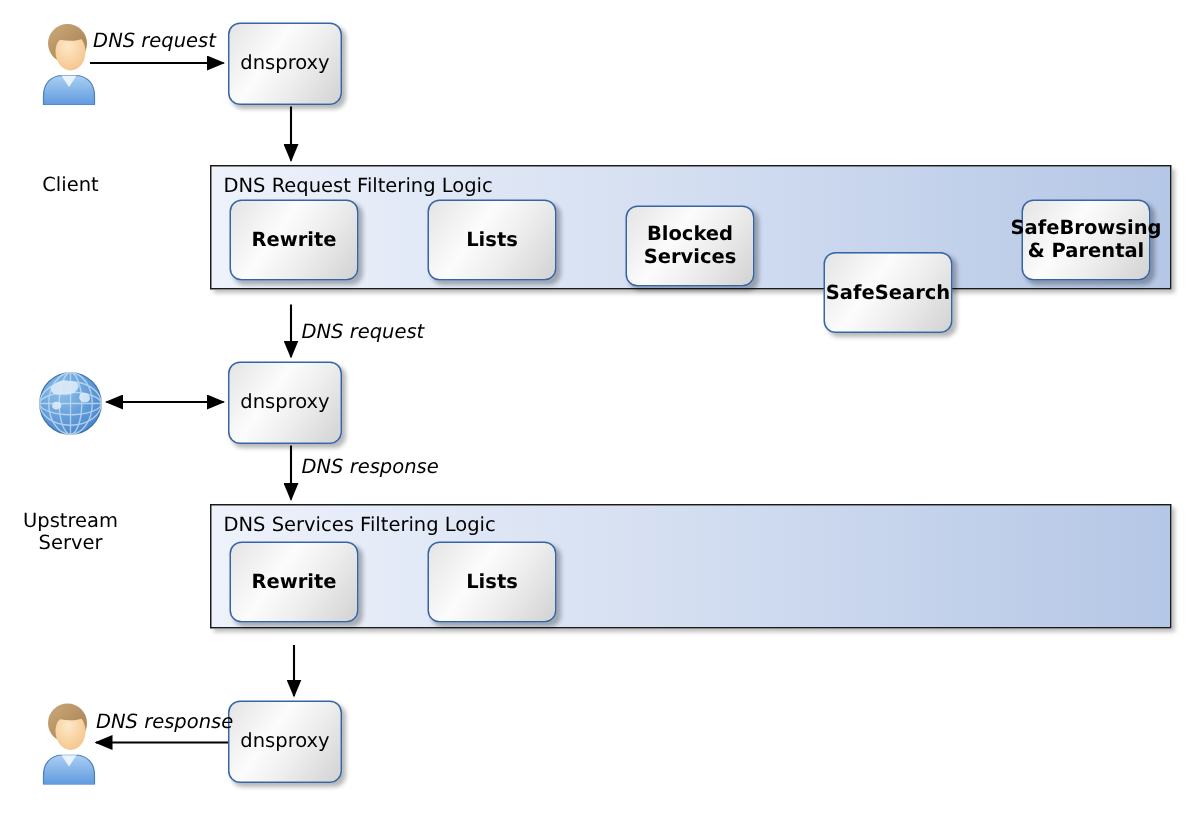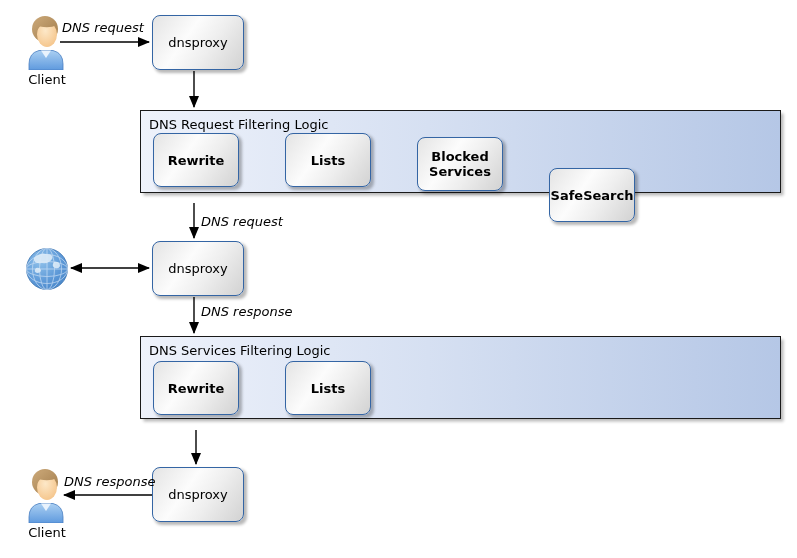--- a/index.html
+++ b/index.html
@@ -25,21 +25,21 @@
     border: 1.6px solid #3465a4;
     border-radius: 8px;
     background: linear-gradient(125deg, #e4e4e4 0%, #fcfcfc 38%, #eeeeee 62%, #d2d2d2 100%);
     box-shadow: 2.5px 2.5px 3px rgba(0,0,0,0.28);
     display: flex;
     align-items: center;
     justify-content: center;
     text-align: center;
     line-height: 15px;
   }
-  .proxy-node { left: 152px; width: 92px; height: 55px; }
+  .proxy-node { left: 152px; width: 76px; height: 55px; }
   .group-box {
     position: absolute;
     box-sizing: border-box;
     left: 140px;
     width: 641px;
     height: 83px;
     border: 1.5px solid #1a1a1a;
     background: linear-gradient(90deg, #eef2fb 0%, #d6e0f2 45%, #b5c7e6 100%);
     box-shadow: 2.5px 2.5px 3px rgba(0,0,0,0.28);
   }
@@ -58,20 +58,21 @@
   }
   .edge-label.nowrap { white-space: nowrap; text-align: left; }
   .actor {
     position: absolute;
     text-align: center;
   }
   .actor-label {
     position: absolute;
     text-align: center;
     line-height: 15px;
+    margin-top: 44px;
   }
 </style>
 </head>
 <body>
 
 <div class="canvas">
 
   <svg class="edges" width="797" height="558" viewBox="0 0 797 558">
     <defs>
       <marker id="mE" markerWidth="12" markerHeight="10" refX="11" refY="5" orient="auto" markerUnits="userSpaceOnUse">
@@ -135,20 +136,23 @@
     </div>
     <div class="node step-node" style="left:144px; top:22px;">
       <span>Lists</span>
     </div>
     <div class="node step-node" style="left:276px; top:26px;">
       <span>Blocked Services</span>
     </div>
     <div class="node step-node" style="left:408px; top:22px;margin-top:35px;">
       <span>SafeSearch</span>
     </div>
+    <div class="node step-node" style="left:540px; top:22px;">
+      <span>SafeBrowsing &amp; Parental</span>
+    </div>
   </div>
 
   <div class="edge-label nowrap" style="left:201px; top:214px;">DNS request</div>
 
   <div class="node proxy-node" style="top:241px;">
     <span>dnsproxy</span>
   </div>
 
 
   <div class="actor" style="left:25px; top:247px; width:44px; height:44px;">
@@ -169,20 +173,21 @@
         <line x1="1.5" y1="22" x2="42.5" y2="22"></line>
         <line x1="22" y1="1.5" x2="22" y2="42.5"></line>
       </g>
       <g fill="#dcebf8" opacity="0.9">
         <path d="M9,11 q6,-6 12,-4 q8,0 6,5 q-3,5 -10,4 q-9,1 -8,-5 z"></path>
         <path d="M29,15 q5,-1 6,3 q0,4 -5,3 q-4,-2 -1,-6 z"></path>
         <path d="M11,21 q4,-1 5,2 q0,3 -4,3 q-4,-1 -1,-5 z"></path>
       </g>
     </svg>
   </div>
+  <div class="actor-label" style="left:7px; top:296px; width:80px;">Upstream Server</div>
 
   <div class="edge-label nowrap" style="left:201px; top:304px;">DNS response</div>
 
   <div class="group-box" style="top:336px;">
     <div class="group-title">DNS Services Filtering Logic</div>
     <div class="node step-node" style="left:12px; top:24px;">
       <span>Rewrite</span>
     </div>
     <div class="node step-node" style="left:144px; top:24px;">
       <span>Lists</span>

